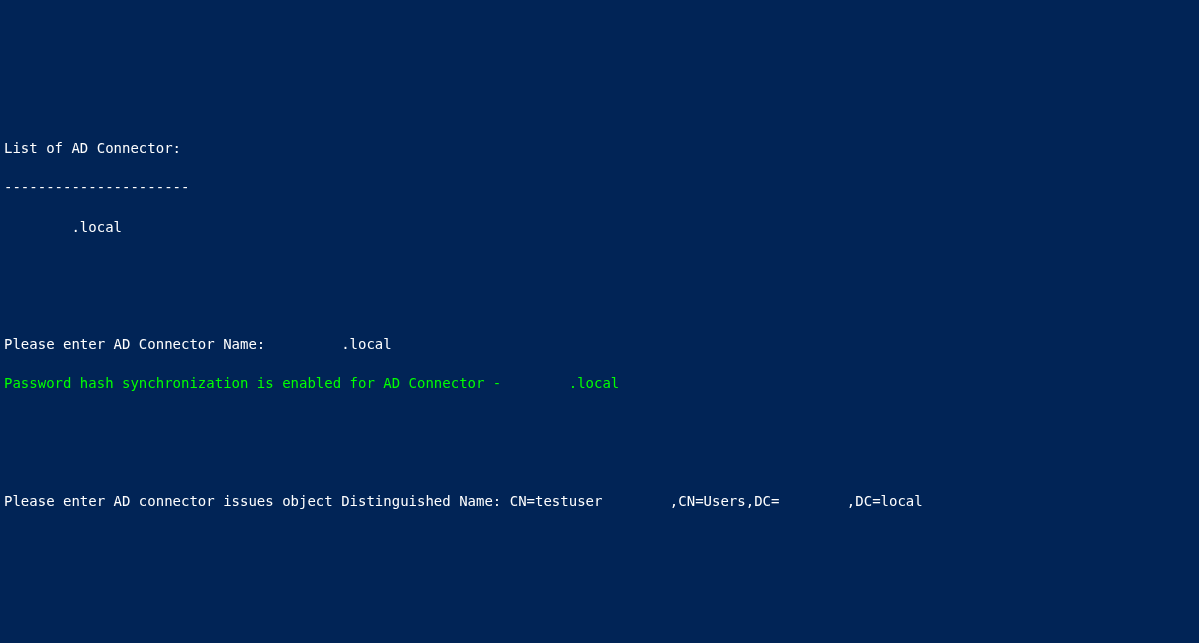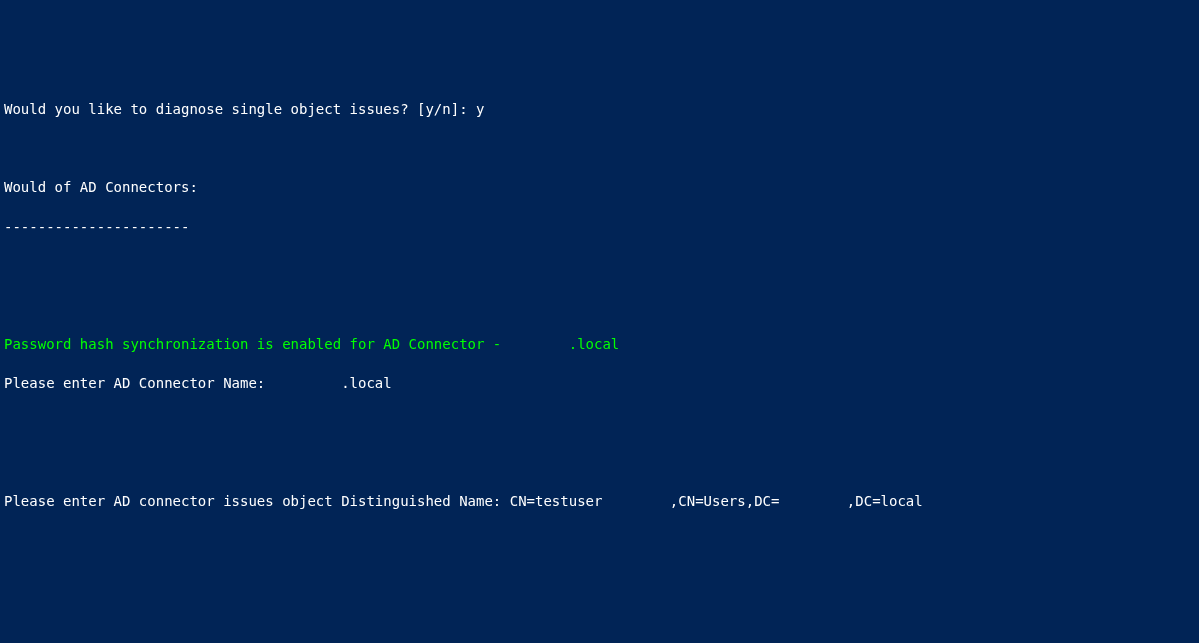--- a/index.html
+++ b/index.html
@@ -22,28 +22,28 @@
     .white { color: #ffffff; }
     .green { color: #00ff00; }
     .line { min-height: 1.4em; }
   </style>
 </head>
 <body>
 
 
 
 <div>
-<div class="line white">Would you like to diagnose single object issues? [y/n]: y</div>
 <div class="line"> </div>
-<div class="line white">Would of AD Connectors:</div>
+<div class="line white">List of AD Connector:</div>
 <div class="line white">----------------------</div>
+<div class="line white">        .local</div>
 <div class="line"> </div>
 <div class="line"> </div>
+<div class="line white">Please enter AD Connector Name:         .local</div>
 <div class="line green">Password hash synchronization is enabled for AD Connector -        .local</div>
-<div class="line white">Please enter AD Connector Name:         .local</div>
 <div class="line"> </div>
 <div class="line"> </div>
 <div class="line white">Please enter AD connector issues object Distinguished Name: CN=testuser        ,CN=Users,DC=        ,DC=local</div>
 <div class="line"> </div>
 <div class="line"> </div>
 
 
 
 
 

